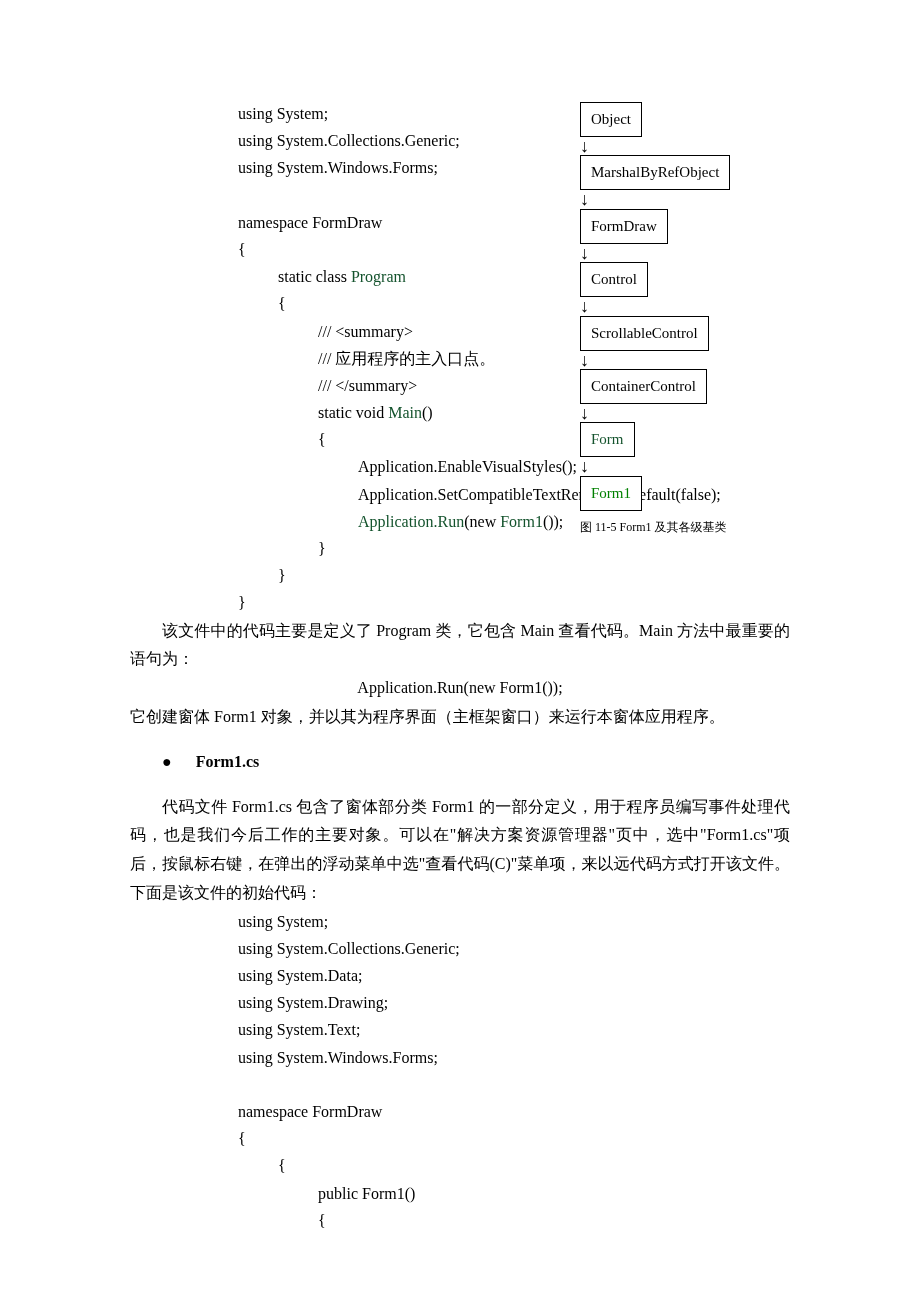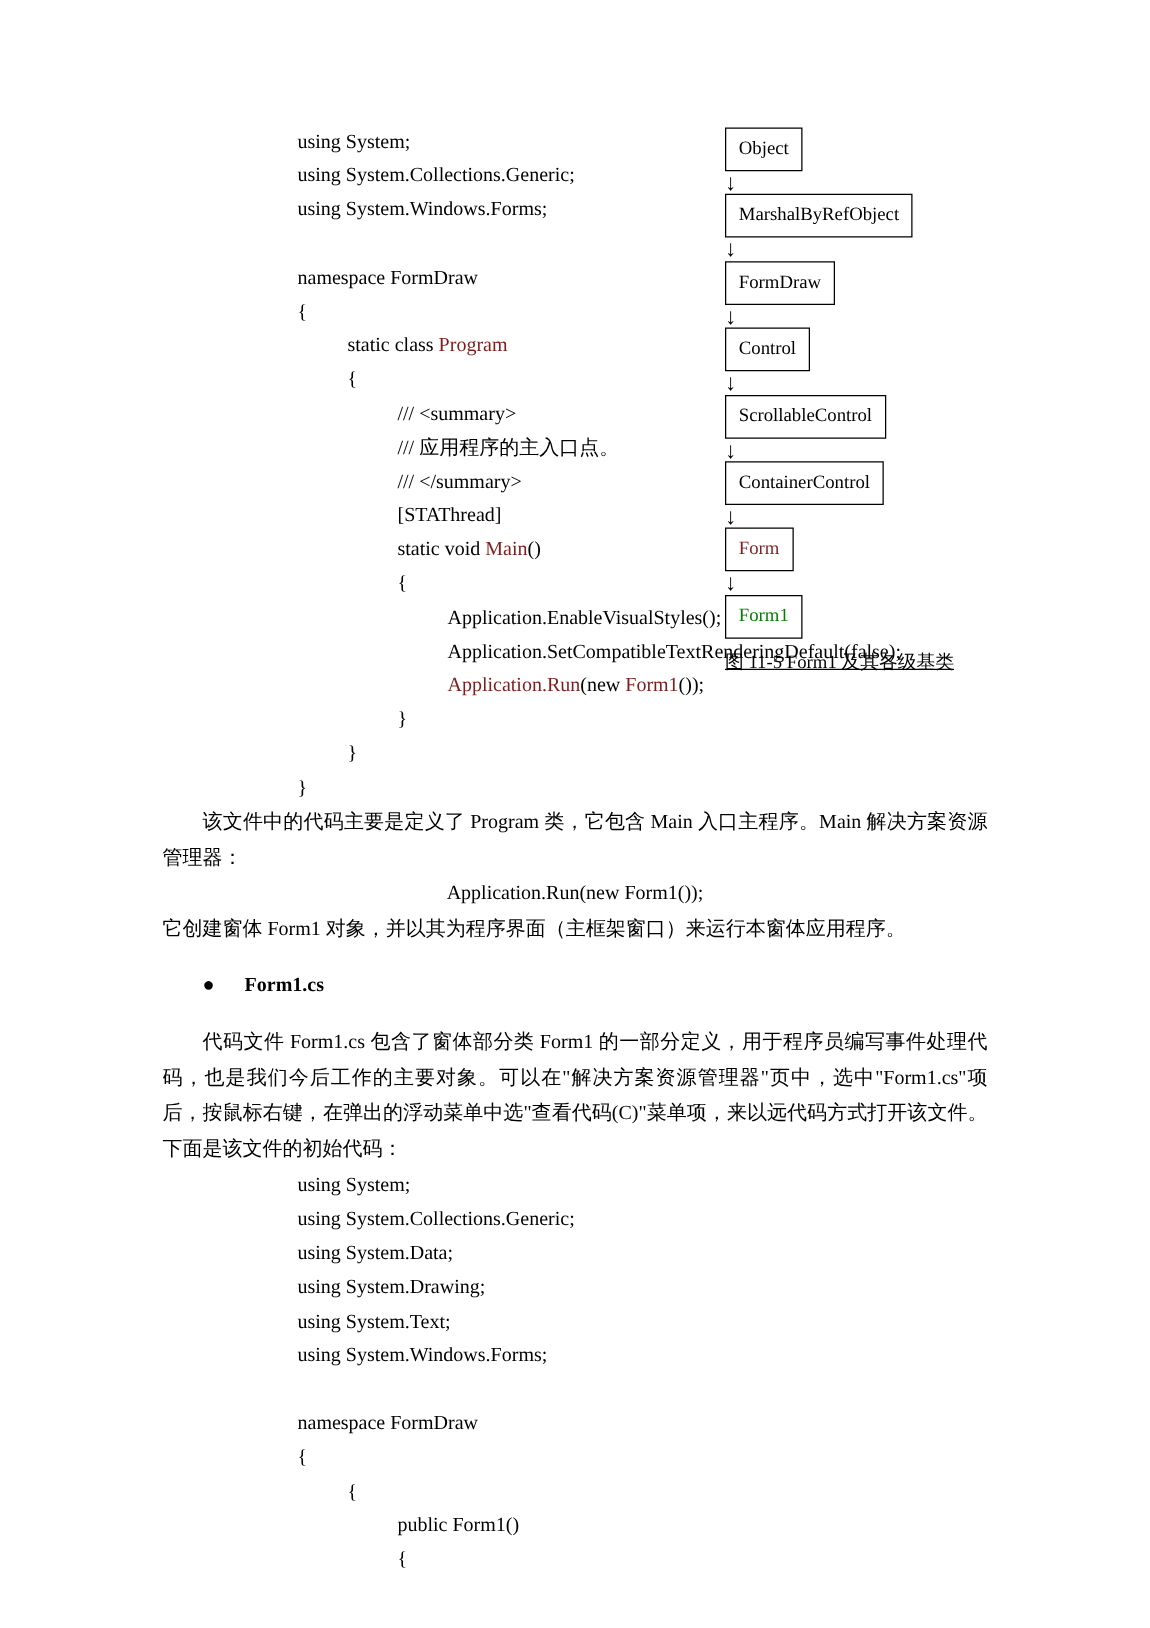--- a/index.html
+++ b/index.html
@@ -14,21 +14,21 @@
       box-sizing: border-box;
     }
     .code-block {
       margin-left: 108px;
       font-family: "Times New Roman", serif;
       line-height: 1.7;
     }
     .indent1 { padding-left: 40px; }
     .indent2 { padding-left: 80px; }
     .indent3 { padding-left: 120px; }
-    .red { color: #7f1d1d; }
+    .red { color: #14532d; }
     .green { color: #008000; }
     .para {
       text-indent: 2em;
       margin: 0;
       text-align: justify;
     }
     .para-noindent {
       margin: 0;
     }
     .center-line {
@@ -61,23 +61,22 @@
       display: inline-block;
       background: #fff;
       margin: 2px 0;
     }
     .darrow {
       line-height: 0.8;
       font-size: 18px;
     }
     .caption {
       font-family: "SimSun", serif;
-      font-size: 15px;
+      font-size: 12px;
       margin-top: 4px;
-      text-decoration: underline;
     }
   </style>
 </head>
 <body>
 
 <div class="diagram-wrap">
   <div class="diagram">
     <span class="dbox">Object</span>
     <div class="darrow">↓</div>
     <span class="dbox">MarshalByRefObject</span>
@@ -101,33 +100,32 @@
     <div>using System.Collections.Generic;</div>
     <div>using System.Windows.Forms;</div>
     <div>&nbsp;</div>
     <div>namespace FormDraw</div>
     <div>{</div>
     <div class="indent1"><span>static class </span><span class="red">Program</span></div>
     <div class="indent1">{</div>
     <div class="indent2">/// &lt;summary&gt;</div>
     <div class="indent2">///  应用程序的主入口点。</div>
     <div class="indent2">/// &lt;/summary&gt;</div>
-    <div class="indent2">[STAThread]</div>
     <div class="indent2"><span>static void </span><span class="red">Main</span><span>()</span></div>
     <div class="indent2">{</div>
     <div class="indent3">Application.EnableVisualStyles();</div>
     <div class="indent3">Application.SetCompatibleTextRenderingDefault(false);</div>
     <div class="indent3"><span class="red">Application.Run</span><span>(new </span><span class="red">Form1</span><span>());</span></div>
     <div class="indent2">}</div>
     <div class="indent1">}</div>
     <div>}</div>
   </div>
 </div>
 
-<p class="para">该文件中的代码主要是定义了 Program 类，它包含 Main 入口主程序。Main 解决方案资源管理器：</p>
+<p class="para">该文件中的代码主要是定义了 Program 类，它包含 Main 查看代码。Main 方法中最重要的语句为：</p>
 <p class="center-line">Application.Run(new Form1());</p>
 <p class="para-noindent">它创建窗体 Form1 对象，并以其为程序界面（主框架窗口）来运行本窗体应用程序。</p>
 <p class="bullet">Form1.cs</p>
 <p class="para">代码文件 Form1.cs 包含了窗体部分类 Form1 的一部分定义，用于程序员编写事件处理代码，也是我们今后工作的主要对象。可以在"解决方案资源管理器"页中，选中"Form1.cs"项后，按鼠标右键，在弹出的浮动菜单中选"查看代码(C)"菜单项，来以远代码方式打开该文件。下面是该文件的初始代码：</p>
 
 <div class="code-block">
   <div>using System;</div>
   <div>using System.Collections.Generic;</div>
   <div>using System.Data;</div>
   <div>using System.Drawing;</div>

